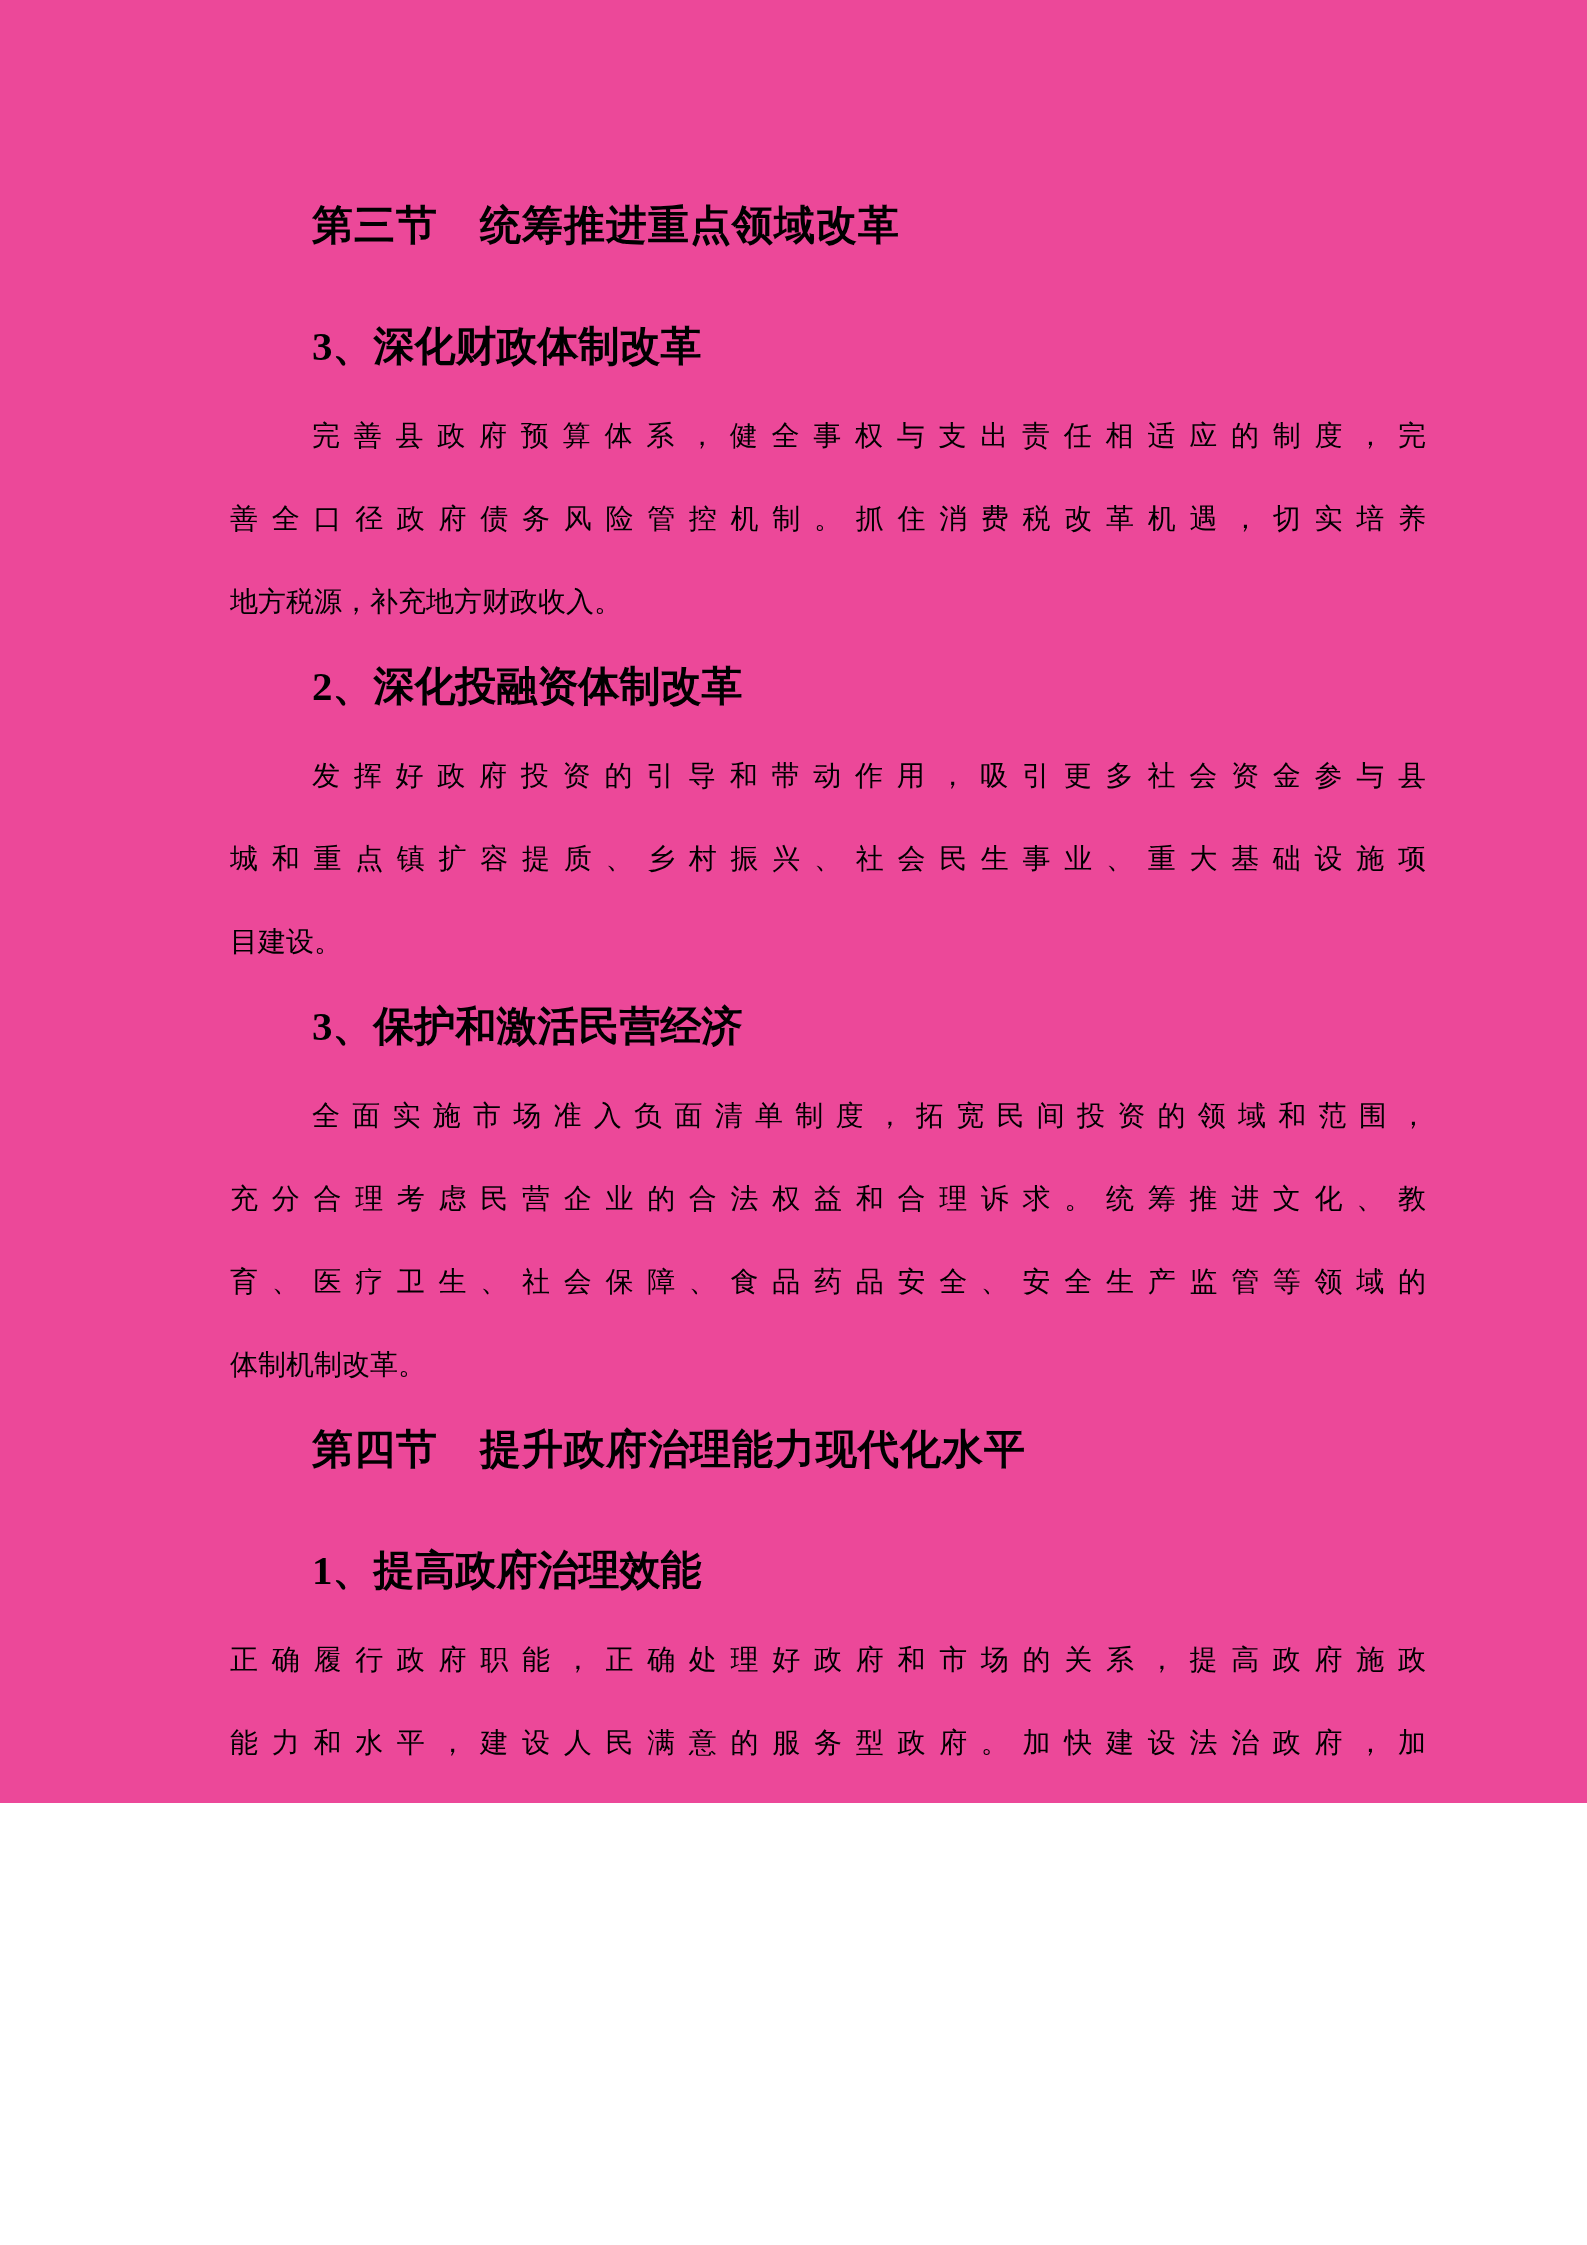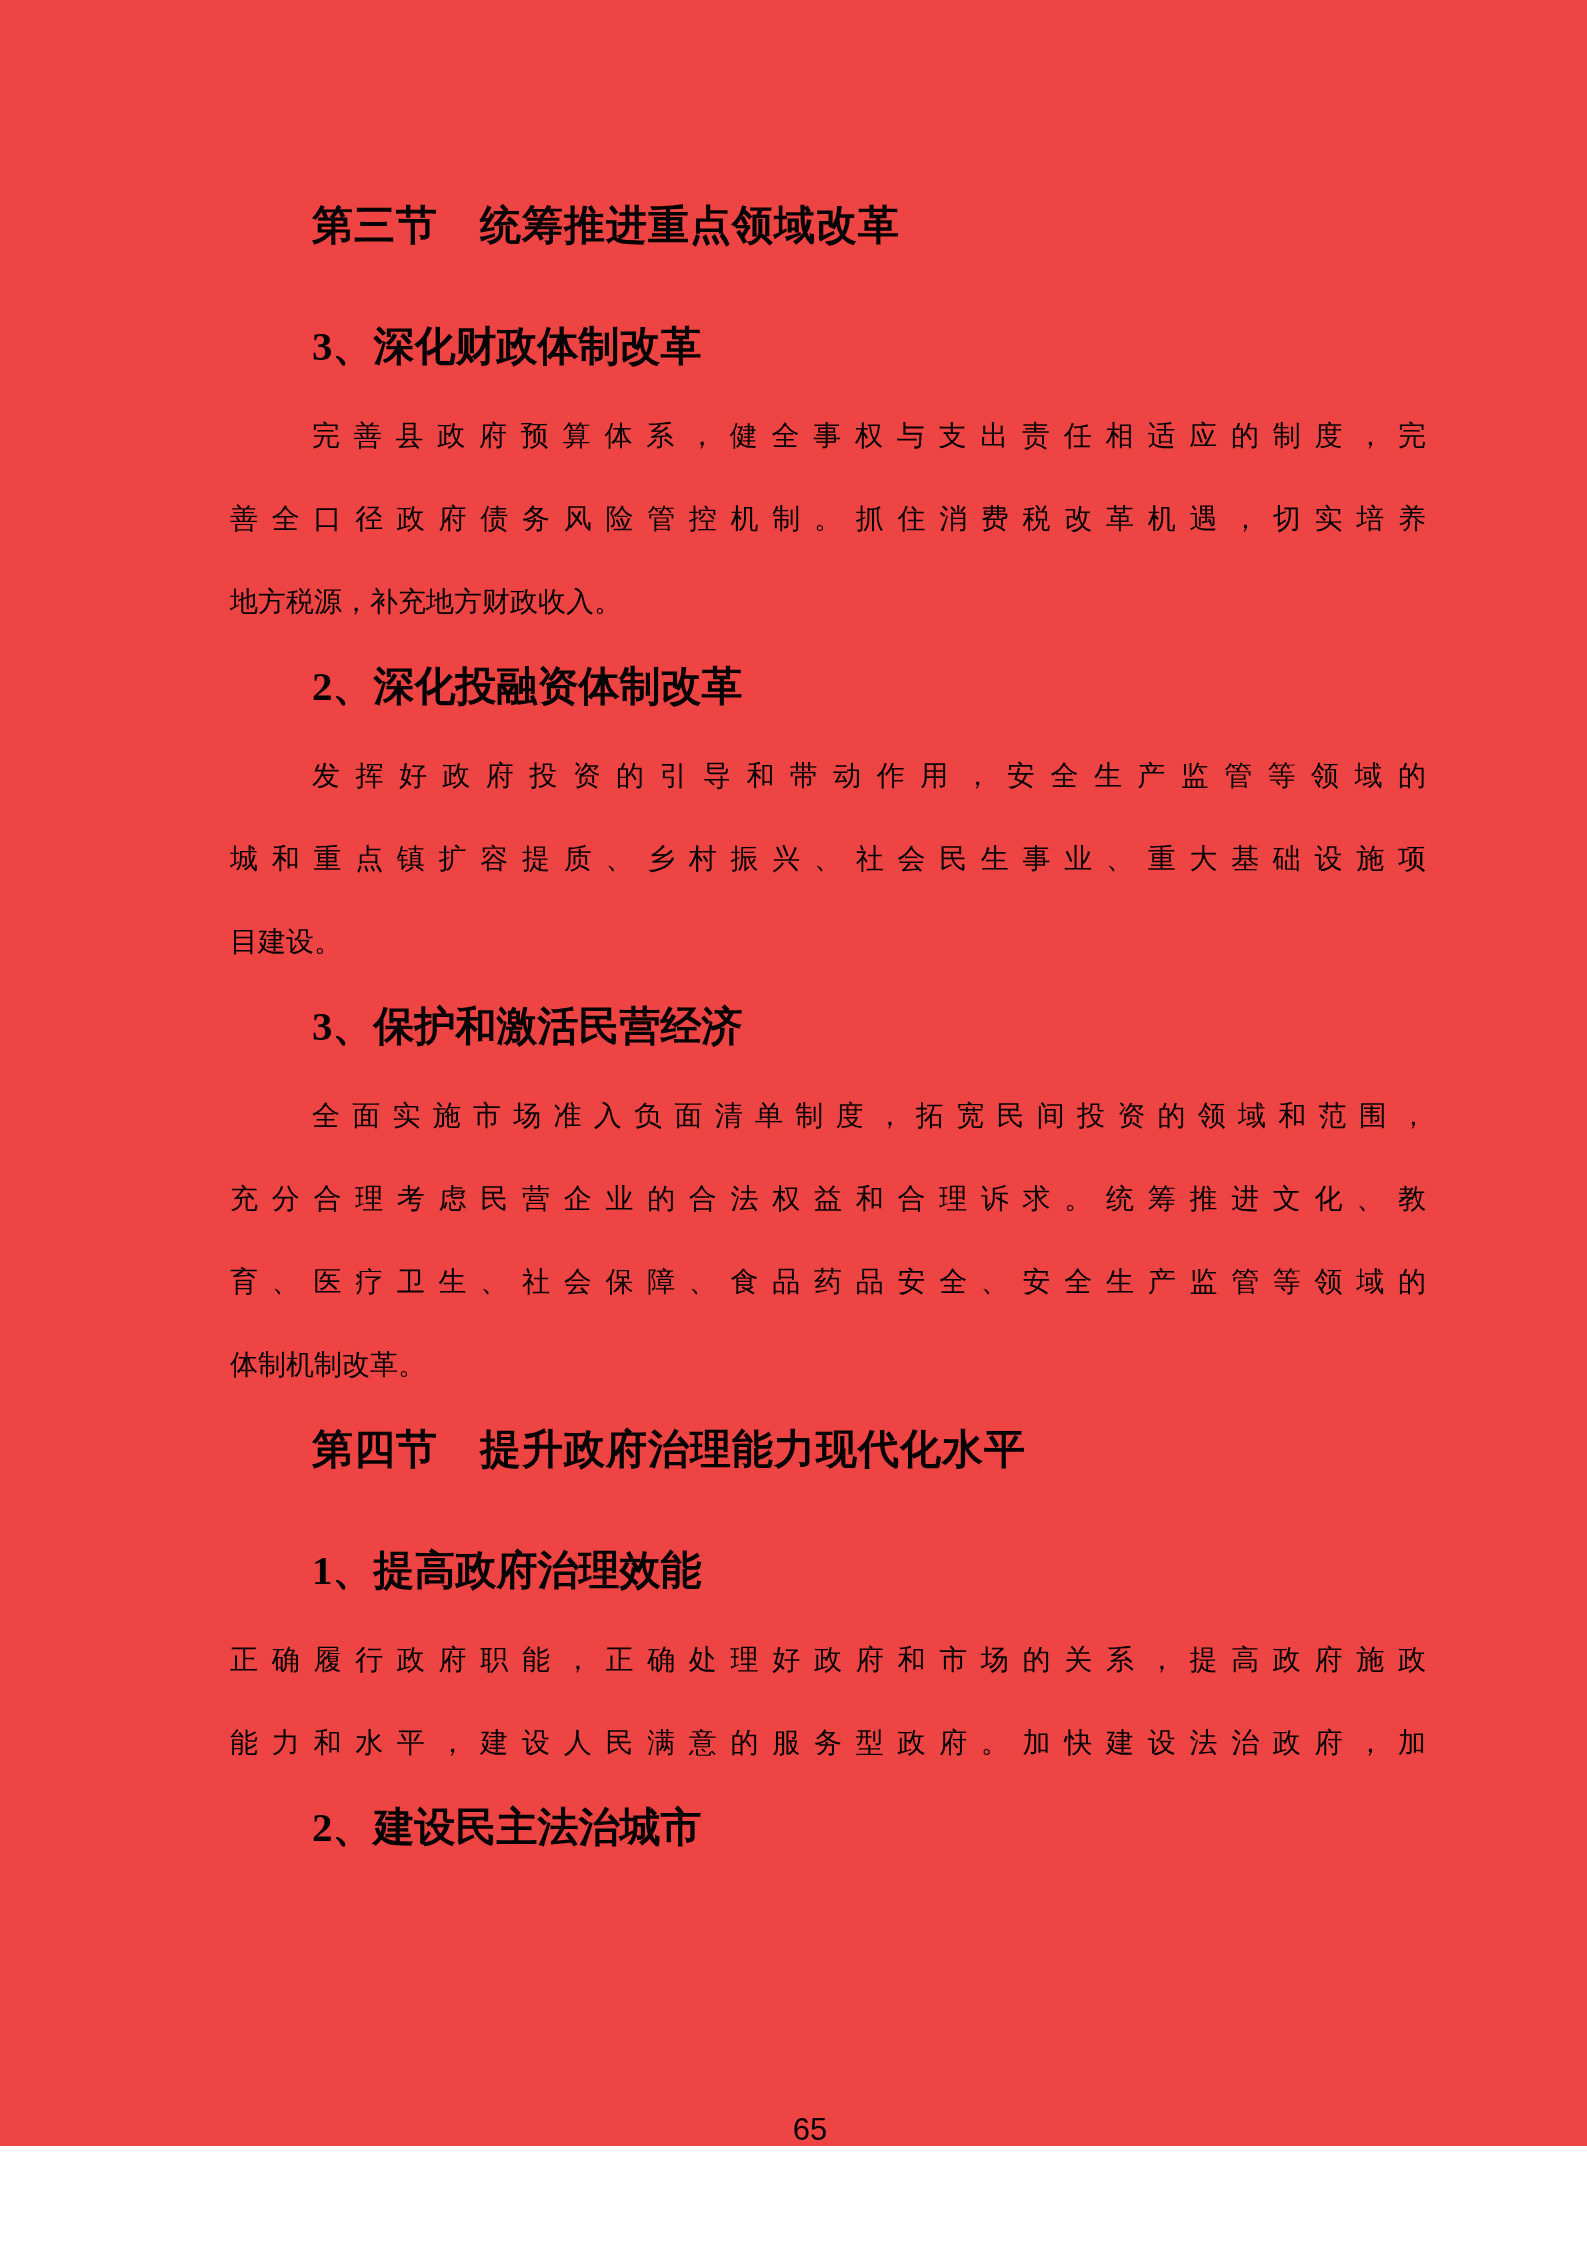--- a/index.html
+++ b/index.html
@@ -3,22 +3,22 @@
 <meta charset="utf-8">
 <style>
   html, body {
     margin: 0;
     padding: 0;
     background: #ffffff;
   }
   .page {
     position: relative;
     width: 1587px;
-    height: 2146px;
-    background: #ef4444;
+    height: 1803px;
+    background: #ec4899;
     overflow: hidden;
     font-family: "Liberation Serif", serif;
     color: #000000;
   }
   .content {
     position: absolute;
     top: 0;
     left: 230px;
     width: 1196px;
     padding-top: 184px;
@@ -73,21 +73,21 @@
 
     <div class="sub-heading mt-sec">3、深化财政体制改革</div>
     <div class="mt-para">
       <div class="body-line fill indent">完善县政府预算体系，健全事权与支出责任相适应的制度，完</div>
       <div class="body-line fill">善全口径政府债务风险管控机制。抓住消费税改革机遇，切实培养</div>
       <div class="body-line">地方税源，补充地方财政收入。</div>
     </div>
 
     <div class="sub-heading mt-sub">2、深化投融资体制改革</div>
     <div class="mt-para">
-      <div class="body-line fill indent">发挥好政府投资的引导和带动作用，安全生产监管等领域的</div>
+      <div class="body-line fill indent">发挥好政府投资的引导和带动作用，吸引更多社会资金参与县</div>
       <div class="body-line fill">城和重点镇扩容提质、乡村振兴、社会民生事业、重大基础设施项</div>
       <div class="body-line">目建设。</div>
     </div>
 
     <div class="sub-heading mt-sub">3、保护和激活民营经济</div>
     <div class="mt-para">
       <div class="body-line fill indent tight">全面实施市场准入负面清单制度，拓宽民间投资的领域和范围，</div>
       <div class="body-line fill">充分合理考虑民营企业的合法权益和合理诉求。统筹推进文化、教</div>
       <div class="body-line fill">育、医疗卫生、社会保障、食品药品安全、安全生产监管等领域的</div>
       <div class="body-line">体制机制改革。</div>

